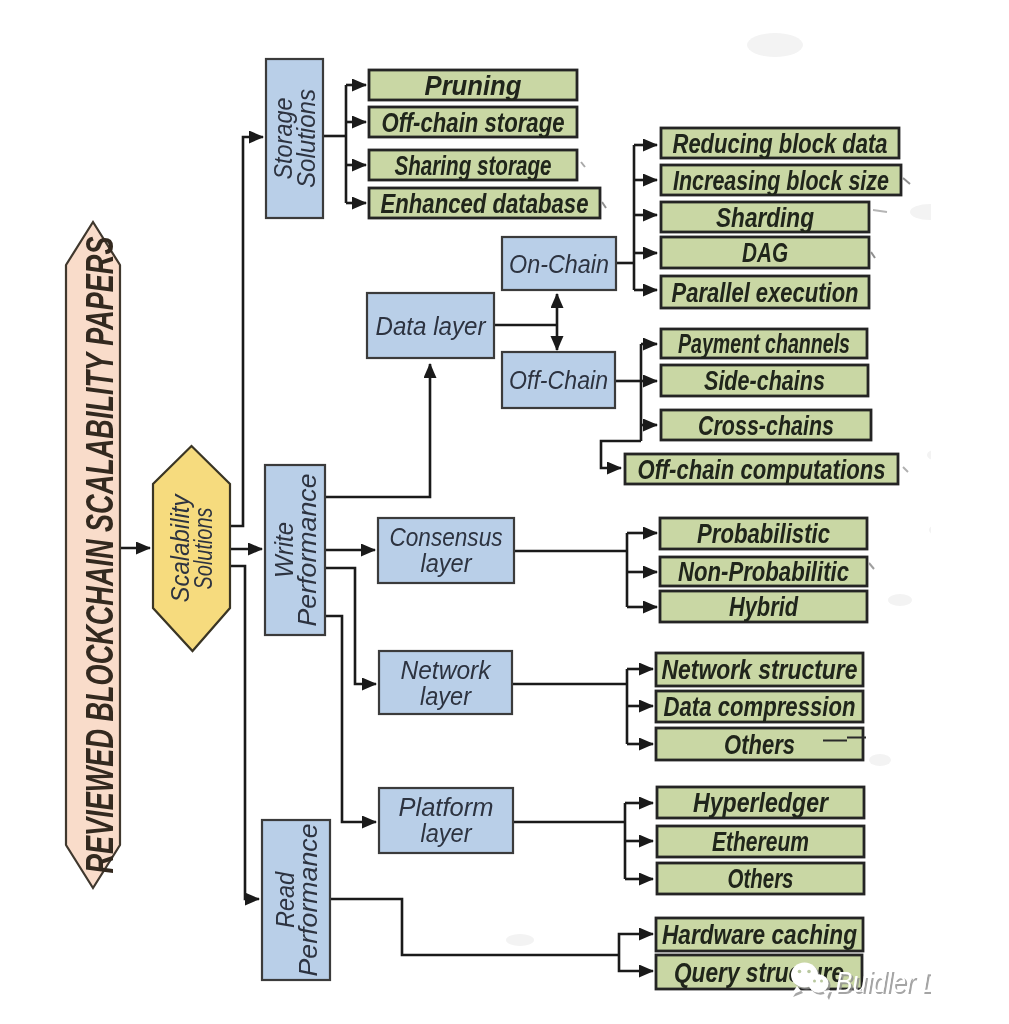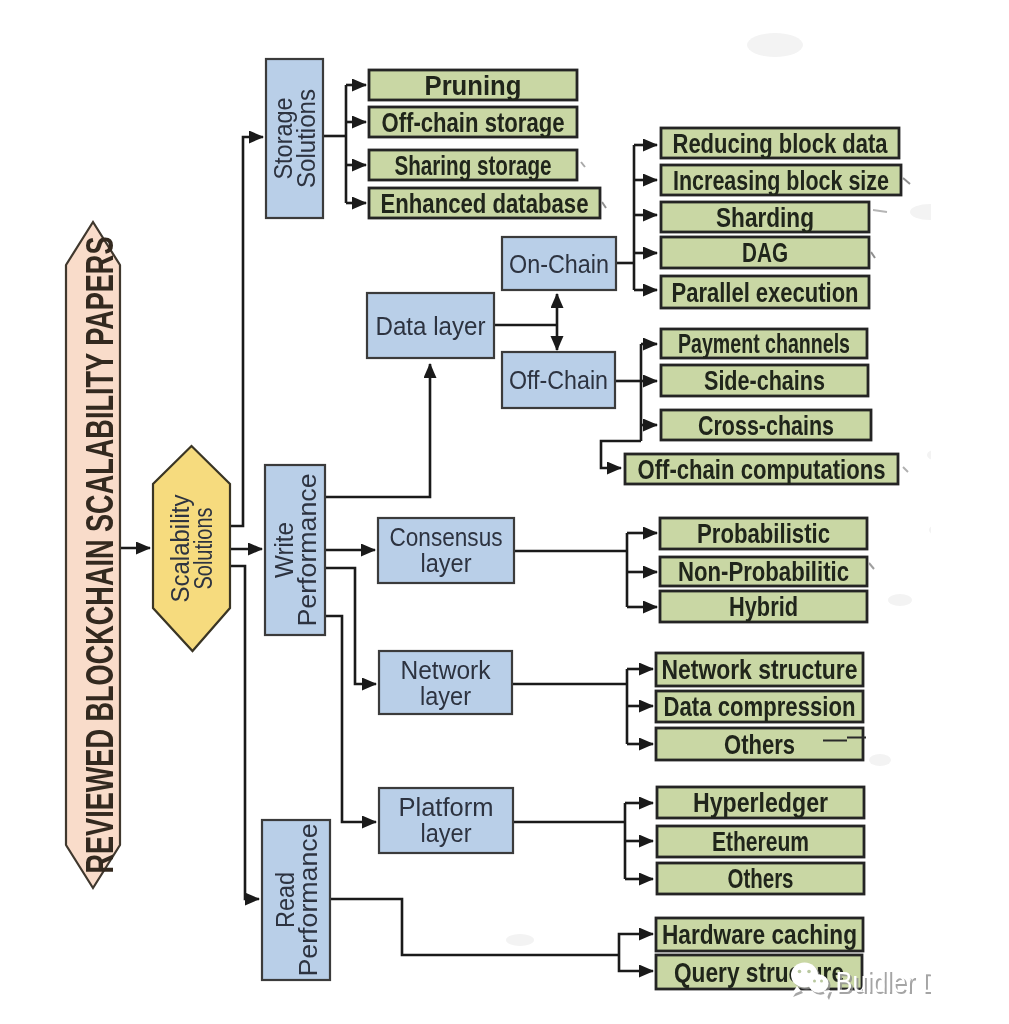--- a/index.html
+++ b/index.html
@@ -1,14 +1,14 @@
 <!DOCTYPE html>
 <html><head><meta charset="utf-8"><style>
 html,body{margin:0;padding:0;background:#fff;}
-#c{position:relative;width:931px;height:1024px;background:#fff;overflow:hidden;}
+#c{position:relative;width:931px;height:1024px;background:#fff;overflow:hidden;font-style:italic;}
 text{font-family:"Liberation Sans",sans-serif;}
 .g{font-weight:700;font-size:27px;fill:#20251b;}
 .b{font-weight:400;font-size:26px;fill:#2d3340;}
 .r{font-weight:400;font-size:25px;fill:#2d3340;}
 .p{font-weight:700;font-size:38px;fill:#33291f;}
 </style></head><body>
 <div id="c">
 <svg width="1009" height="1024" viewBox="0 0 1009 1024">
 <defs>
         <marker id="ah" markerUnits="userSpaceOnUse" markerWidth="17" markerHeight="15" refX="14" refY="6.5" orient="auto">

